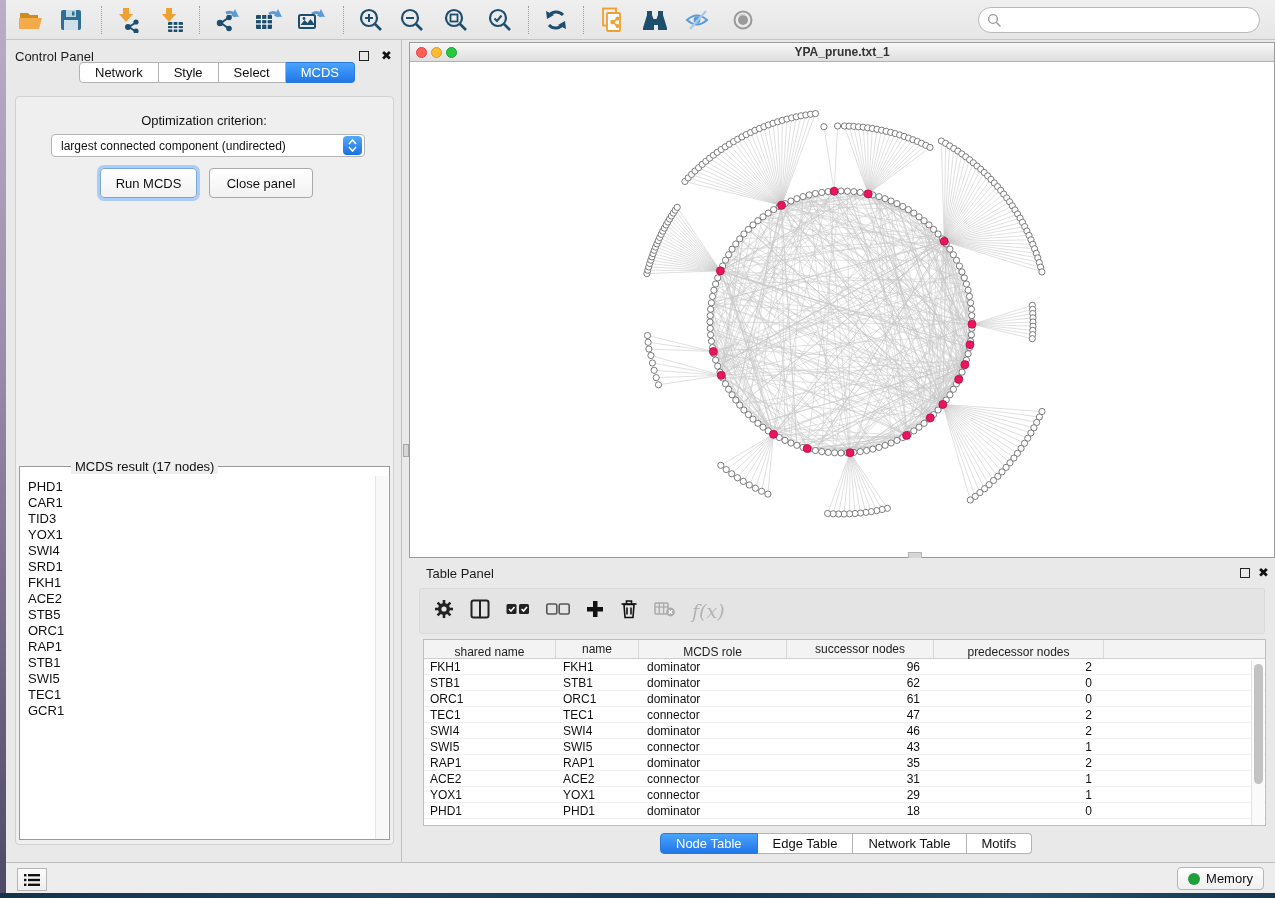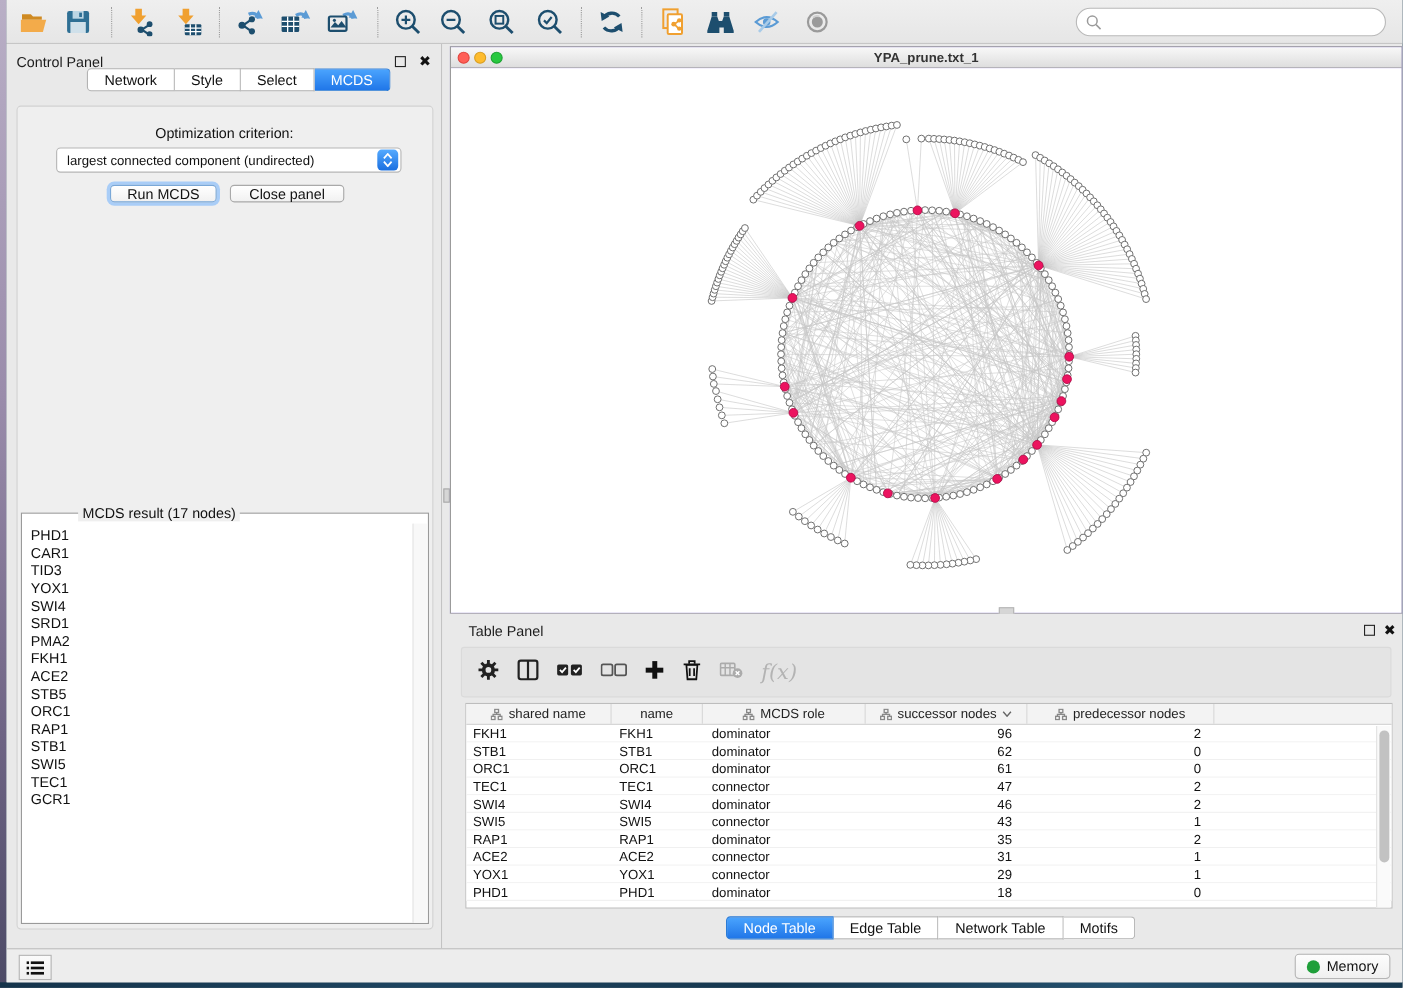--- a/index.html
+++ b/index.html
@@ -33,21 +33,21 @@
   .seg { height:21px; background:#fff; border:1px solid #b3b3b3; border-left:none; font-size:13px; color:#111; display:flex; align-items:center; justify-content:center; padding:0 15px; }
   .seg:first-child { border-left:1px solid #b3b3b3; border-radius:4px 0 0 4px; }
   .seg:last-child { border-radius:0 4px 4px 0; }
   .seg.sel { background:linear-gradient(#4aa4fe,#2076e8); color:#fff; border-color:#2b7bd6; }
 
   #cp-content { left:9px; top:96px; width:379px; height:749px; background:#efefef; border:1px solid #d2d2d2; border-radius:4px; }
   #opt-label { left:0; top:113px; width:396px; text-align:center; font-size:13px; color:#111; }
   #opt-select { left:45px; top:134px; width:314px; height:23px; background:#fff; border:1px solid #b5b5b5; border-radius:4px; display:flex; align-items:center; }
   #opt-select .val { flex:1; font-size:12px; padding-left:9px; color:#111; white-space:nowrap; }
   #opt-select .stepper { width:19px; height:19px; margin-right:2px; border-radius:4px; background:linear-gradient(#55aaff,#1a6fe0); display:flex; flex-direction:column; align-items:center; justify-content:center; gap:1px; }
-  .btn { position:absolute; height:16px; background:linear-gradient(#ffffff,#f1f1f1); border:1px solid #a9a9a9; border-radius:4px; font-size:13px; color:#111; display:flex; align-items:center; justify-content:center; }
+  .btn { position:absolute; height:30px; background:linear-gradient(#ffffff,#f1f1f1); border:1px solid #a9a9a9; border-radius:4px; font-size:13px; color:#111; display:flex; align-items:center; justify-content:center; }
   #run-btn { left:94px; top:168px; width:97px; box-shadow:0 0 0 3px #a9cdf7; border-color:#7aa8d8; }
   #closep-btn { left:203px; top:168px; width:104px; }
 
   #mcds-group { left:13px; top:466px; width:371px; height:374px; border:1px solid #9a9a9a; background:#fff; }
   #mcds-legend { position:absolute; left:8px; top:-8px; background:#efefef; padding:0 4px; font-size:13px; color:#111;margin-left:43px; }
   #mcds-list { position:absolute; left:1px; top:9px; width:355px; height:363px; overflow:hidden; padding:3px 0 0 7px; }
   .mcds-item { font-size:13px; line-height:16px; color:#111; }
   #mcds-scroll { position:absolute; right:1px; top:9px; width:13px; height:363px; background:#f8f8f8; border-left:1px solid #e4e4e4; }
 
   
@@ -62,21 +62,21 @@
   .mac-dot { position:absolute; top:4px; width:11px; height:11px; border-radius:50%; }
   #net-canvas { position:absolute; left:0; top:19px; width:864px; height:495px; background:#fff; }
 
   
   #table-panel { left:403px; top:558px; width:866px; height:304px; background:#e9e9e9; }
   #tp-toolbar { position:absolute; left:10px; top:30px; width:846px; height:46px; background:#e4e4e4; border:1px solid #dadada; border-radius:3px; display:flex; align-items:center; gap:16px; padding-left:14px; }
   .fx { font-family:"DejaVu Serif","Liberation Serif",serif; font-style:italic; font-size:19px; color:#b3b3b3; }
 
   #node-table { position:absolute; left:14px; top:81px; width:843px; height:187px; background:#fff; border:1px solid #bdbdbd; }
   #nt-header { display:flex; height:19px; background:#f3f3f3; border-bottom:1px solid #cfcfcf; }
-  .hcell { display:flex; align-items:center; justify-content:center; gap:5px; border-right:1px solid #d8d8d8; font-size:12px; color:#222; }
+  .hcell { display:flex; align-items:center; justify-content:center; gap:5px; border-right:1px solid #d8d8d8; font-size:12px; color:#222;flex-direction:column; }
   .hc0{width:132px}.hc1{width:83px}.hc2{width:148px}.hc3{width:147px}.hc4{width:170px}.hfill{flex:1;border-right:none}
   .trow { display:flex; height:16px; border-bottom:1px solid #f0f0f0; background:#fff; }
   .tcell { font-size:12px; color:#111; line-height:16px; white-space:nowrap; }
   .tc0{width:132px;padding-left:6px}.tc1{width:83px;padding-left:7px}.tc2{width:148px;padding-left:8px}
   .tc3{width:147px;text-align:right;padding-right:14px}.tc4{width:170px;text-align:right;padding-right:12px}
   #nt-scroll { position:absolute; right:1px; top:20px; width:13px; height:165px; background:#fafafa; border-left:1px solid #e2e2e2; }
   #nt-thumb { position:absolute; left:2px; top:4px; width:9px; height:120px; background:#c2c2c2; border-radius:5px; }
 
   #tp-tabs { position:absolute; left:251px; top:275px; }
 
@@ -288,21 +288,20 @@
 
     <div id="mcds-group" class="abs" style="top:426px">
       <span id="mcds-legend">MCDS result (17 nodes)</span>
       <div id="mcds-list">
           <div class="mcds-item">PHD1</div>
           <div class="mcds-item">CAR1</div>
           <div class="mcds-item">TID3</div>
           <div class="mcds-item">YOX1</div>
           <div class="mcds-item">SWI4</div>
           <div class="mcds-item">SRD1</div>
-          <div class="mcds-item">PMA2</div>
           <div class="mcds-item">FKH1</div>
           <div class="mcds-item">ACE2</div>
           <div class="mcds-item">STB5</div>
           <div class="mcds-item">ORC1</div>
           <div class="mcds-item">RAP1</div>
           <div class="mcds-item">STB1</div>
           <div class="mcds-item">SWI5</div>
           <div class="mcds-item">TEC1</div>
           <div class="mcds-item">GCR1</div>
         </div>

